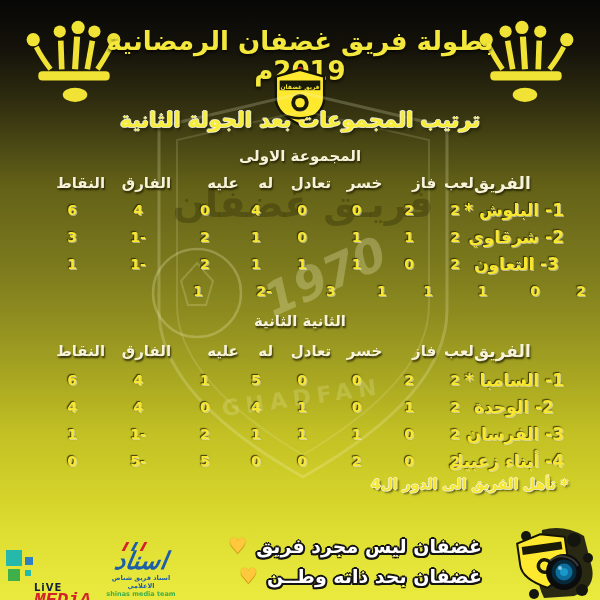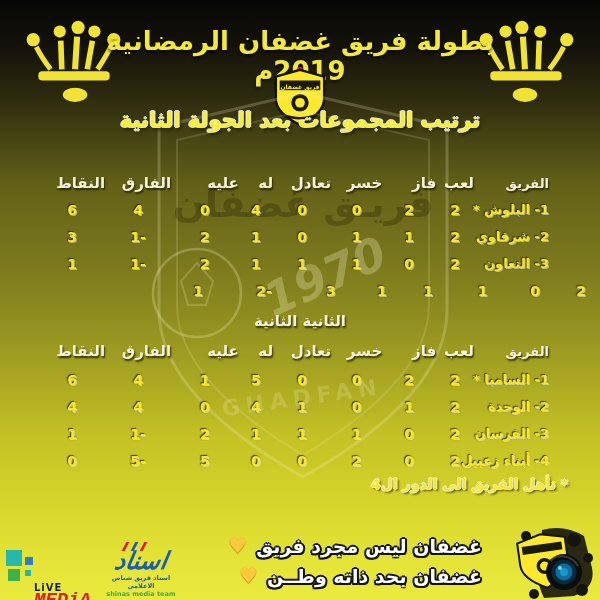--- a/index.html
+++ b/index.html
@@ -52,22 +52,22 @@
   .hcell{
     font-size:15px;color:#f7f2da;text-align:right;
     text-shadow:1px 2px 2px rgba(35,33,0,.9);
   }
   .cell{
     font-size:14px;color:#f8e72e;text-align:center;
     direction:ltr;unicode-bidi:bidi-override;
     text-shadow:1px 1px 0 rgba(255,255,245,.5),-1px -1px 1px rgba(45,42,0,.85),0 0 2px rgba(45,42,0,.5);
   }
   .c-team{
-    width:21%;text-align:right;padding-left:0;box-sizing:border-box;padding-right:51px;
-    direction:rtl;unicode-bidi:normal;font-size:13px;white-space:nowrap;
+    width:21%;text-align:left;padding-left:0;box-sizing:border-box;padding-right:36px;
+    direction:rtl;unicode-bidi:normal;font-size:17px;white-space:nowrap;
   }
   .c-played{width:6.3%;} .c-won{width:9%;} .c-lost{width:8.5%;}
   .c-drawn{width:9.7%;} .c-for{width:5.7%;} .c-against{width:11.3%;}
   .c-diff{width:11%;} .c-points{width:11%;}
   
   .note{
     position:absolute;top:476px;right:32px;direction:rtl;font-size:14px;color:#f5e62f;
     text-shadow:-1px 0 rgba(250,250,235,.8),1px 0 rgba(250,250,235,.8),
       0 -1px rgba(250,250,235,.8),0 1px rgba(250,250,235,.8),
       2px 2px 2px rgba(30,30,5,.7);
@@ -167,20 +167,21 @@
     <path d="M158 26 L284 55 L284 220 Q284 295 158 370 Q32 295 32 220 L32 55 Z" fill="none" stroke="rgba(248,248,205,0.15)" stroke-width="2"></path>
     <circle cx="52" cy="208" r="44" fill="none" stroke="rgba(248,248,205,0.25)" stroke-width="2.5"></circle>
     <path d="M52 178 L68 196 L61 220 L43 220 L36 196 Z" fill="none" stroke="rgba(248,248,205,0.2)" stroke-width="2"></path>
     <text x="158" y="132" text-anchor="middle" font-size="38" font-weight="bold" fill="rgba(32,30,2,0.30)">فريـق غضفان</text>
     <text x="128" y="232" font-size="46" font-style="italic" transform="rotate(-24 128 232)" fill="rgba(248,248,205,0.28)">1970</text>
     <text x="158" y="320" text-anchor="middle" font-size="22" letter-spacing="6" transform="rotate(-8 158 320)" fill="rgba(248,248,205,0.20)">GHADFAN</text>
   </svg>
 
   <div class="section-title">ترتيب المجموعات بعد الجولة الثانية</div>
 
+  <div class="group-heading gh1">المجموعة الاولى</div>
   <div class="thead th1 trow">
     <span class="hcell c-team">الفريق</span>
     <span class="hcell c-played">لعب</span>
     <span class="hcell c-won">فاز</span>
     <span class="hcell c-lost">خسر</span>
     <span class="hcell c-drawn">تعادل</span>
     <span class="hcell c-for">له</span>
     <span class="hcell c-against">عليه</span>
     <span class="hcell c-diff">الفارق</span>
     <span class="hcell c-points">النقاط</span>

